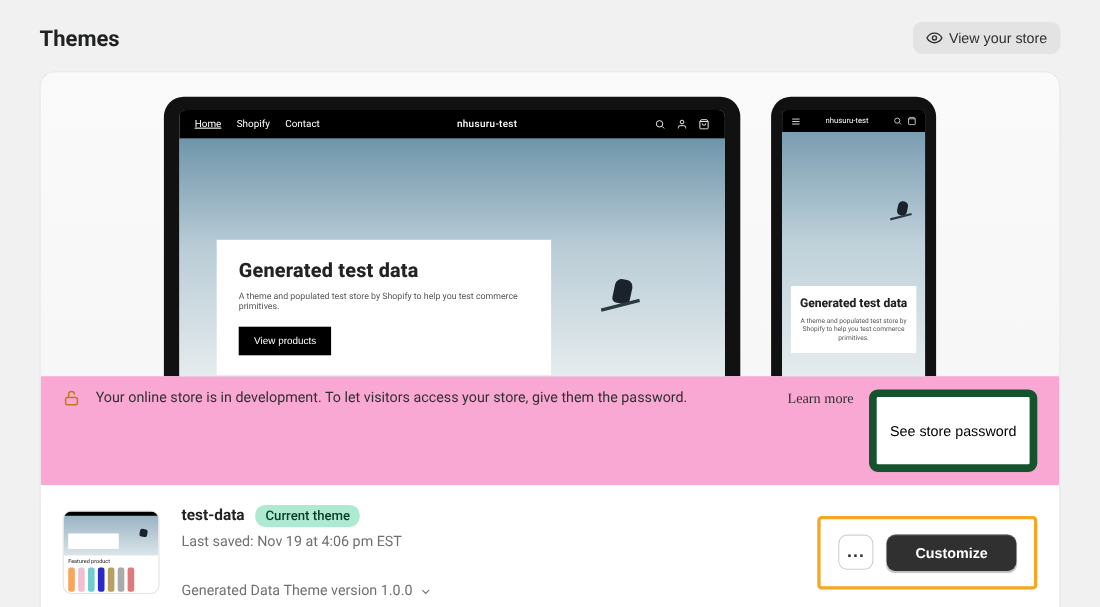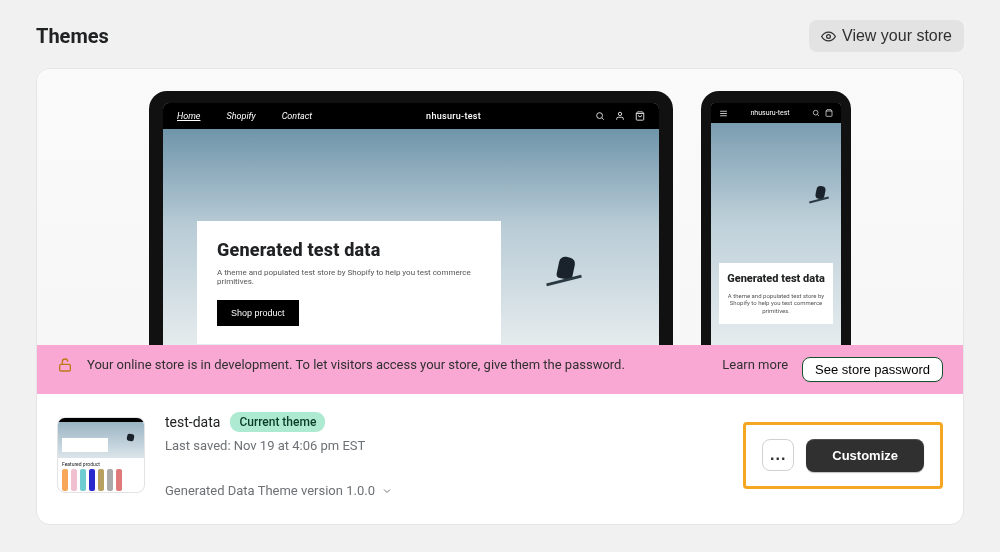--- a/index.html
+++ b/index.html
@@ -22,21 +22,21 @@
       font-weight: 700;
     }
     .view-store-btn {
       display: inline-flex;
       align-items: center;
       gap: 6px;
       background: #e3e3e3;
       border: none;
       border-radius: 8px;
       padding: 7px 12px;
-      font-size: 16px;
+      font-size: 13px;
       font-weight: 500;
       cursor: pointer;
       color: #303030;
     }
     .card {
       margin: 0 36px;
       background: #fff;
       border-radius: 14px;
       border: 1px solid #e5e5e5;
       overflow: hidden;
@@ -69,21 +69,21 @@
     .topnav {
       background: #000;
       height: 26px;
       display: flex;
       align-items: center;
       justify-content: space-between;
       padding: 0 14px;
       font-size: 9px;
       color: #fff;
     }
-    .topnav-left { display: flex; gap: 26px; font-style: italic; }
+    .topnav-left { display: flex; gap: 14px; }
     .topnav-left span:first-child { text-decoration: underline; }
     .topnav-center { font-size: 9px; letter-spacing: .3px; font-weight: 500;}
     .topnav-right { display: flex; gap: 10px; }
     .topnav-right svg { width: 10px; height: 10px; }
     .hero-sky {
       position: absolute; top:26px; left:0; right:0; bottom:0;
       background: linear-gradient(180deg,#6f95aa 0%, #b9ccd6 45%, #e6ecee 100%);
     }
     .skier {
       position: absolute;
@@ -170,24 +170,24 @@
     .mhero-sub{font-size:6px;color:#555;line-height:1.25;}
     
     .dev-banner{
       background: #f9a8d4;
       display:flex;align-items:flex-start;
       padding:12px 20px;gap:14px;
       font-size:13px;color:#303030;
     }
     .lock-icon{color:#c77a00;display:flex;}
     .dev-banner-text{flex:1;}
-    .learn-more{color:#303030;cursor:pointer;}
+    .learn-more{color:#303030;cursor:pointer;font-family:Liberation Serif, serif;}
     .see-pw-btn{
-      background:#fff;border:1px solid #14532d;border-radius:8px;
-      padding:4px 12px;font-size:13px;font-weight:500;cursor:pointer;
+      background:#fff;border:7px solid #14532d;border-radius:8px;
+      padding:23px 12px;font-size:13px;font-weight:500;cursor:pointer;
       box-shadow: 0 1px 0 rgba(0,0,0,.03);
     }
     
     .theme-row{
       display:flex;align-items:center;gap:20px;
       padding:18px 20px 26px 20px;
     }
     .theme-thumb{
       width:88px;height:76px;border:1px solid #e3e3e3;border-radius:8px;
       overflow:hidden;flex:none;background:#fff;
@@ -196,21 +196,21 @@
     .thumb-sky{height:36px;background:linear-gradient(180deg,#9ab4c3,#dbe5ea);position:relative;}
     .thumb-card{position:absolute;left:4px;top:16px;width:46px;height:14px;background:#fff;}
     .thumb-skier{position:absolute;right:10px;top:12px;width:7px;height:7px;background:#1a232b;border-radius:2px;transform:rotate(10deg);}
     .thumb-featured{font-size:5px;padding:3px 4px 2px 4px;color:#222;}
     .thumb-boards{display:flex;gap:3px;padding:0 4px;}
     .board{width:6px;height:22px;border-radius:2px;}
     .b1{background:#f8a65a;} .b2{background:#f0c0d0;} .b3{background:#6fccd0;} .b4{background:#2a2acc;}
     .b5{background:#b8a060;} .b6{background:#aaa;} .b7{background:#e07a7a;}
     .theme-info{flex:1;}
     .theme-title-row{display:flex;align-items:center;gap:10px;margin-bottom:6px;}
-    .theme-name{font-size:14px;font-weight:400;}
+    .theme-name{font-size:14px;font-weight:700;}
     .current-badge{
       background:#aee9d1;color:#0a3d25;font-size:12px;font-weight:500;
       padding:3px 9px;border-radius:9px;
     }
     .theme-saved{font-size:13px;color:#6d7175;margin-bottom:6px;}
     .theme-version{font-size:13px;color:#6d7175;display:flex;align-items:center;gap:6px;cursor:pointer;margin-top:30px;}
     .actions{
       display:flex;align-items:center;gap:12px;
       border:3px solid #f5a623;border-radius:4px;
       padding:14px 16px;
@@ -277,21 +277,21 @@
                   <path d="M16 10a4 4 0 0 1-8 0"></path>
                 </svg>
               </span>
           </div>
         </div>
         <div class="hero-sky">
           <div class="skier"></div>
           <div class="hero-card">
             <div class="hero-title">Generated test data</div>
             <div class="hero-sub">A theme and populated test store by Shopify to help you test commerce primitives.</div>
-            <button class="hero-btn">Shop product</button>
+            <button class="hero-btn">View products</button>
           </div>
         </div>
       </div>
     </div>
 
     <div class="mobile-frame">
       <div class="mobile-screen">
         <div class="mnav">
           <span>
               <svg width="9" height="9" viewBox="0 0 24 24" fill="none" stroke="#fff" stroke-width="2">

